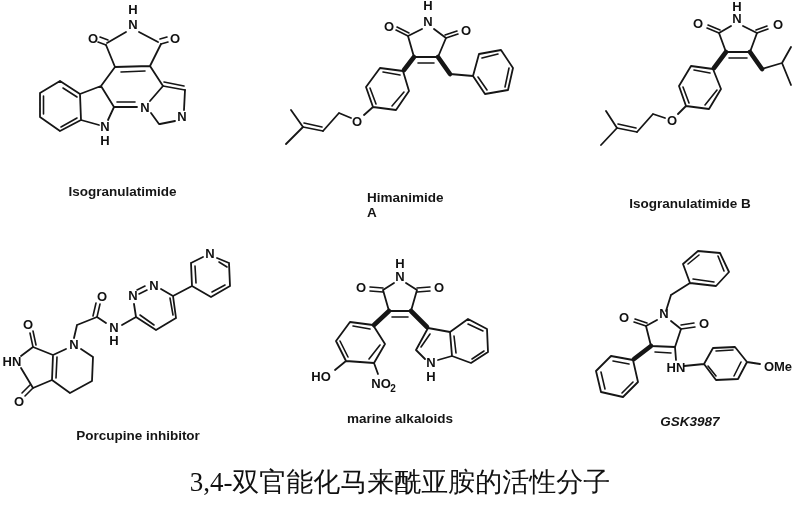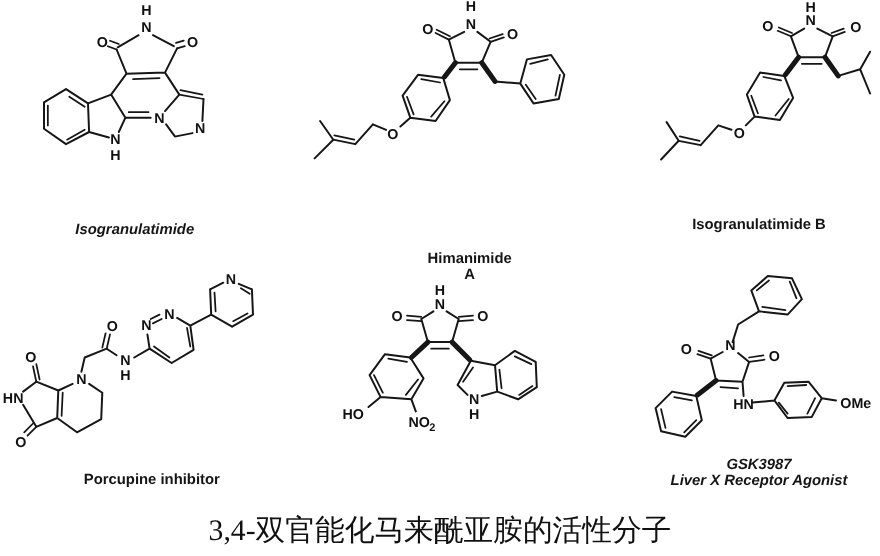--- a/index.html
+++ b/index.html
@@ -5,21 +5,21 @@
   html,body{margin:0;padding:0;background:#ffffff;}
   .fig{position:relative;width:800px;height:505px;background:#ffffff;overflow:hidden;
        font-family:"Liberation Sans",sans-serif;color:#111;}
   .layer{position:absolute;left:0;top:0;width:800px;height:505px;overflow:visible;}
   .bond{stroke:#161616;stroke-width:1.8;fill:none;stroke-linecap:round;stroke-linejoin:round;}
   .dbl{stroke:#161616;stroke-width:1.6;fill:none;stroke-linecap:round;}
   .wedge{stroke:#161616;stroke-width:4.6;fill:none;stroke-linecap:round;}
   .atom{font-family:"Liberation Sans",sans-serif;font-size:13px;font-weight:700;fill:#111;text-anchor:middle;}
   .atom-sub{font-family:"Liberation Sans",sans-serif;font-size:10px;font-weight:700;fill:#111;text-anchor:middle;}
   .lbl{position:absolute;font-size:13.5px;font-weight:700;line-height:15px;text-align:center;color:#151515;}
-  .lbl.left{text-align:center;margin-top:37px;}
+  .lbl.left{text-align:left;}
   .caption{position:absolute;left:0;top:464px;width:800px;text-align:center;
            font-family:"Liberation Serif","DejaVu Serif",serif;font-size:27px;color:#111;}
 </style>
 </head>
 <body>
 
 <div class="fig">
 
   <svg class="layer" viewBox="0 0 800 505">
     <path class="bond" d="
@@ -172,35 +172,35 @@
       M629,364 L613,361 M601,372 L605,389 M622,393 L633,382
       M716,351 L733,350 M741,362 L734,376 M716,376 L708,366"></path>
     <path class="wedge" d="M651,346 L634,359"></path>
     <text class="atom" x="664" y="318">N</text>
     <text class="atom" x="624" y="322">O</text>
     <text class="atom" x="704" y="328">O</text>
     <text class="atom" x="676" y="372">HN</text>
     <text class="atom" x="778" y="371">OMe</text>
   </svg>
 
-  <div class="lbl" style="left:25px;top:201px;width:195px;font-style:italic;">
+  <div class="lbl" style="left:25px;top:184px;width:195px;">
     <div>Isogranulatimide</div>
   </div>
   <div class="lbl left" style="left:367px;top:190px;width:120px;">
     <div>Himanimide</div>
     <div>A</div>
   </div>
   <div class="lbl" style="left:585px;top:196px;width:210px;">
     <div>Isogranulatimide B</div>
   </div>
   <div class="lbl" style="left:38px;top:428px;width:200px;text-align:center;">
     <div>Porcupine inhibitor</div>
   </div>
   <div class="lbl" style="left:310px;top:411px;width:180px;">
+    <div>marine alkaloids</div>
   </div>
   <div class="lbl" style="left:582px;top:414px;width:216px;font-style:italic;">
     <div>GSK3987</div>
-    <div>Liver X Receptor Agonist</div>
   </div>
 
   <div class="caption">3,4-双官能化马来酰亚胺的活性分子</div>
 
 </div>
 
 </body></html>

